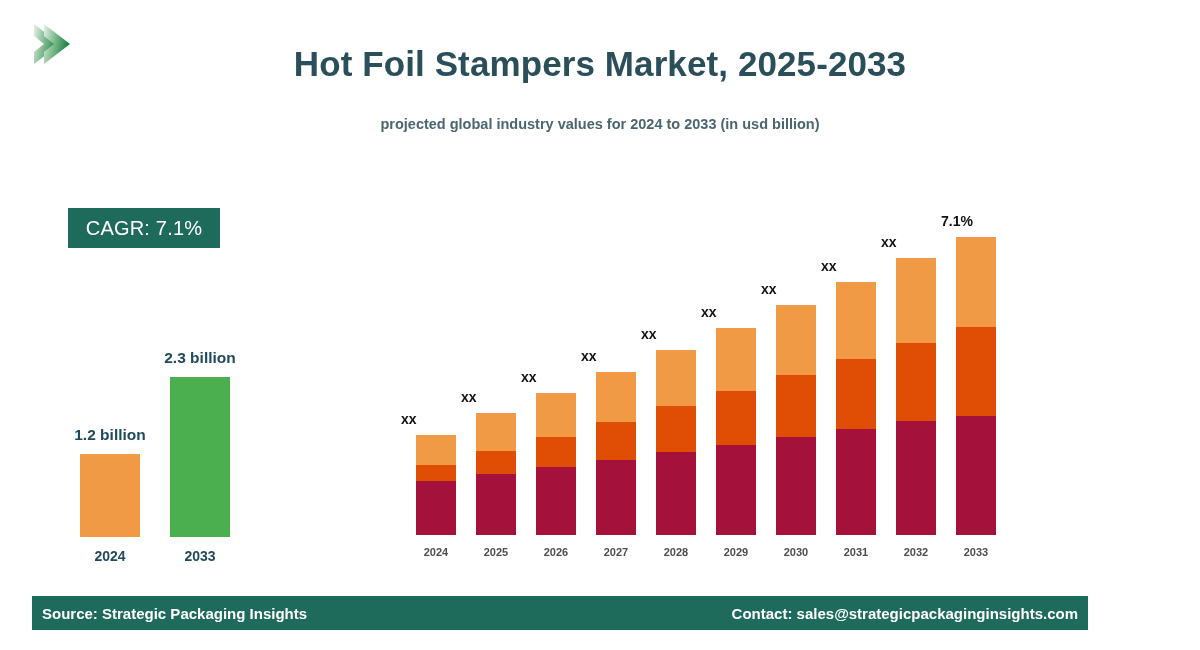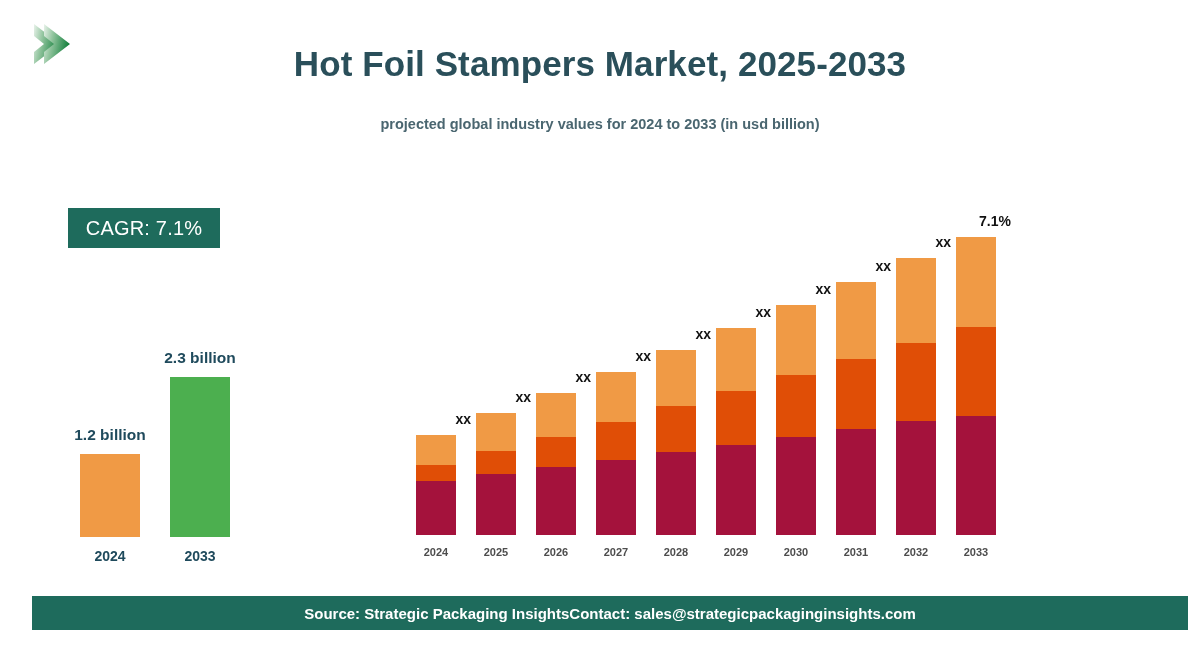--- a/index.html
+++ b/index.html
@@ -141,47 +141,47 @@
     position: absolute;
     bottom: 25px;
     width: 40px;
     left: 0;
   }
   .seg { width: 100%; }
   .stack-toplabel {
     position: absolute;
     width: 70px;
     left: -15px;
-    text-align: right;
+    text-align: left;
     font-size: 14px;
     font-weight: bold;
     color: #111111;
   }
   .stack-year {
     position: absolute;
     bottom: 2px;
     left: -12px;
     width: 64px;
     text-align: center;
     font-size: 11px;
     font-weight: bold;
     color: #4d4d4d;
   }
 
   
   #footer {
     position: absolute;
     left: 32px;
     top: 596px;
-    width: 1156px;
+    width: 1056px;
     height: 34px;
     background: #1e6b5c;
     display: flex;
     align-items: center;
-    justify-content: center;
+    justify-content: space-between;
     box-sizing: border-box;
     padding: 0 10px;
   }
   .footer-text {
     color: #ffffff;
     font-size: 15px;
     font-weight: bold;
     white-space: nowrap;
   }
 </style>

